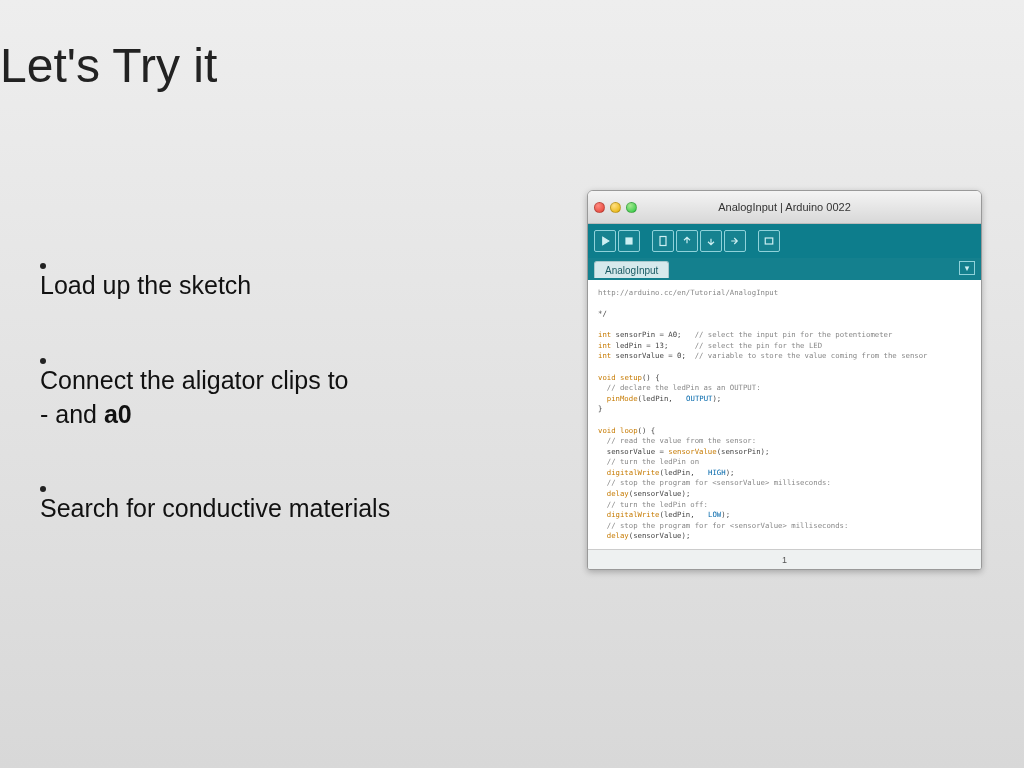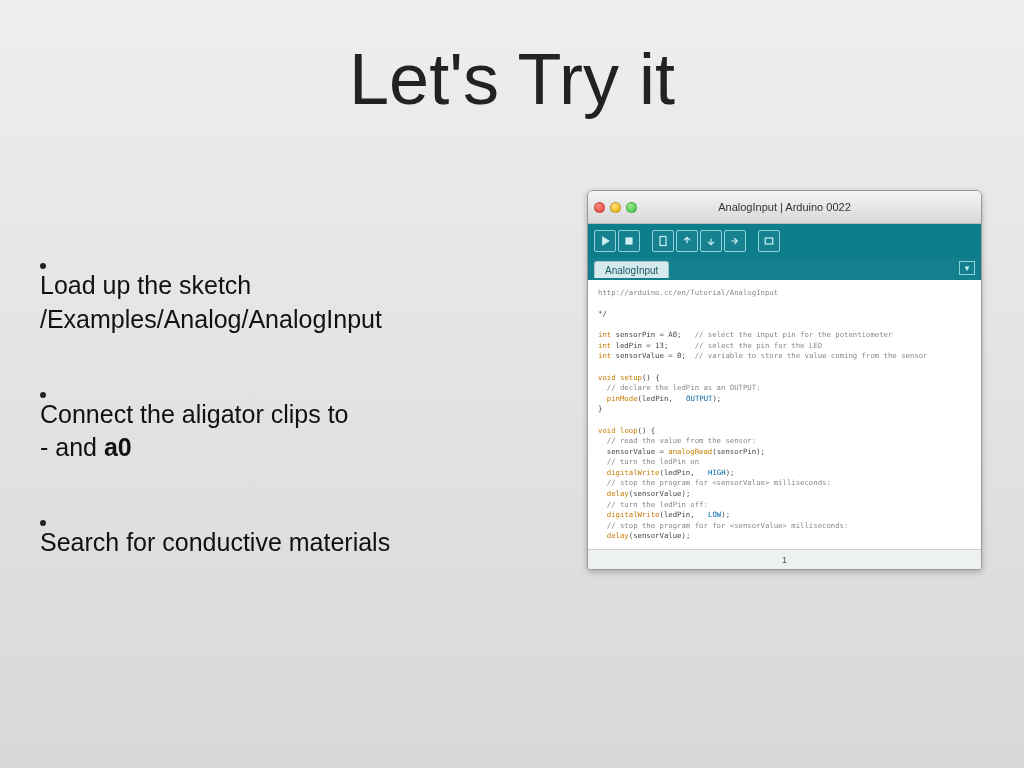--- a/index.html
+++ b/index.html
@@ -3,22 +3,22 @@
 <meta charset="utf-8">
 <style>
   * { box-sizing: border-box; margin: 0; padding: 0; }
   html, body { width: 1024px; height: 768px; overflow: hidden; }
   body {
     background: linear-gradient(to bottom, #eeeeee 0%, #d8d8d8 100%);
     font-family: Arial, Helvetica, sans-serif;
     position: relative;
   }
   .title {
-    text-align: center;
-    font-size: 72px;
+    text-align: left;
+    font-size: 48px;
     font-weight: 400;
     color: #222;
     padding-top: 38px;
     letter-spacing: 0px;
     font-family: Arial, Helvetica, sans-serif;
   }
   .content {
     position: absolute;
     left: 40px;
     top: 250px;
@@ -163,21 +163,20 @@
 </head>
 <body>
 
 <h1 class="title">Let's Try it</h1>
 
 <div class="content">
   <div class="bullet-item">
     <div class="bullet-dot"></div>
     <div class="bullet-text">
       <span>Load up the sketch</span><br>
-      <span>/Examples/Analog/AnalogInput</span>
     </div>
   </div>
   <div class="bullet-item">
     <div class="bullet-dot"></div>
     <div class="bullet-text">
       <span>Connect the aligator clips to</span><br>
       <span>- and </span><b>a0</b>
     </div>
   </div>
   <div class="bullet-item">
@@ -248,21 +247,21 @@
 <span class="ty">int</span><span> ledPin = 13;      </span><span class="cm">// select the pin for the LED</span>
 <span class="ty">int</span><span> sensorValue = 0;  </span><span class="cm">// variable to store the value coming from the sensor</span>
 
 <span class="ty">void</span><span> </span><span class="fn">setup</span><span>() {</span>
 <span class="cm">  // declare the ledPin as an OUTPUT:</span>
 <span>  </span><span class="fn">pinMode</span><span>(ledPin, </span><span class="cn">OUTPUT</span><span>);</span>
 <span>}</span>
 
 <span class="ty">void</span><span> </span><span class="fn">loop</span><span>() {</span>
 <span class="cm">  // read the value from the sensor:</span>
-<span>  sensorValue = </span><span class="fn">analogRead</span><span>(sensorPin);</span>
+<span>  sensorValue = </span><span class="fn">sensorValue</span><span>(sensorPin);</span>
 <span class="cm">  // turn the ledPin on</span>
 <span>  </span><span class="fn">digitalWrite</span><span>(ledPin, </span><span class="cn">HIGH</span><span>);</span>
 <span class="cm">  // stop the program for &lt;sensorValue&gt; milliseconds:</span>
 <span>  </span><span class="fn">delay</span><span>(sensorValue);</span>
 <span class="cm">  // turn the ledPin off:</span>
 <span>  </span><span class="fn">digitalWrite</span><span>(ledPin, </span><span class="cn">LOW</span><span>);</span>
 <span class="cm">  // stop the program for for &lt;sensorValue&gt; milliseconds:</span>
 <span>  </span><span class="fn">delay</span><span>(sensorValue);</span>
 </div>
   <div class="statusbar">1</div>

